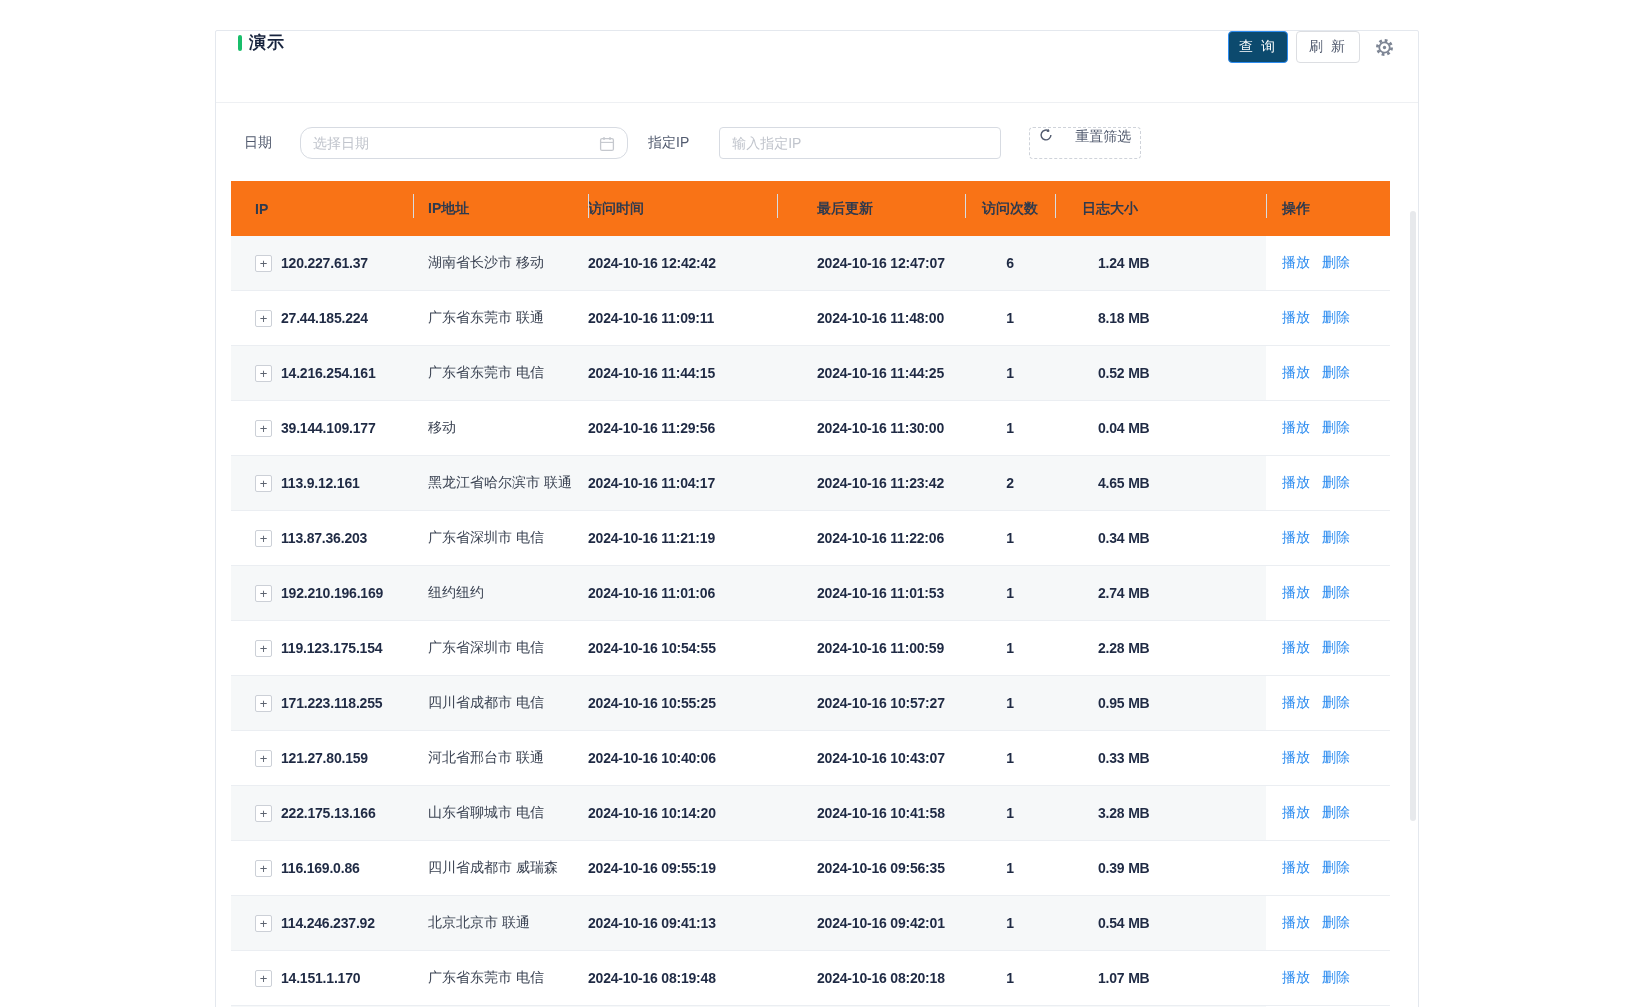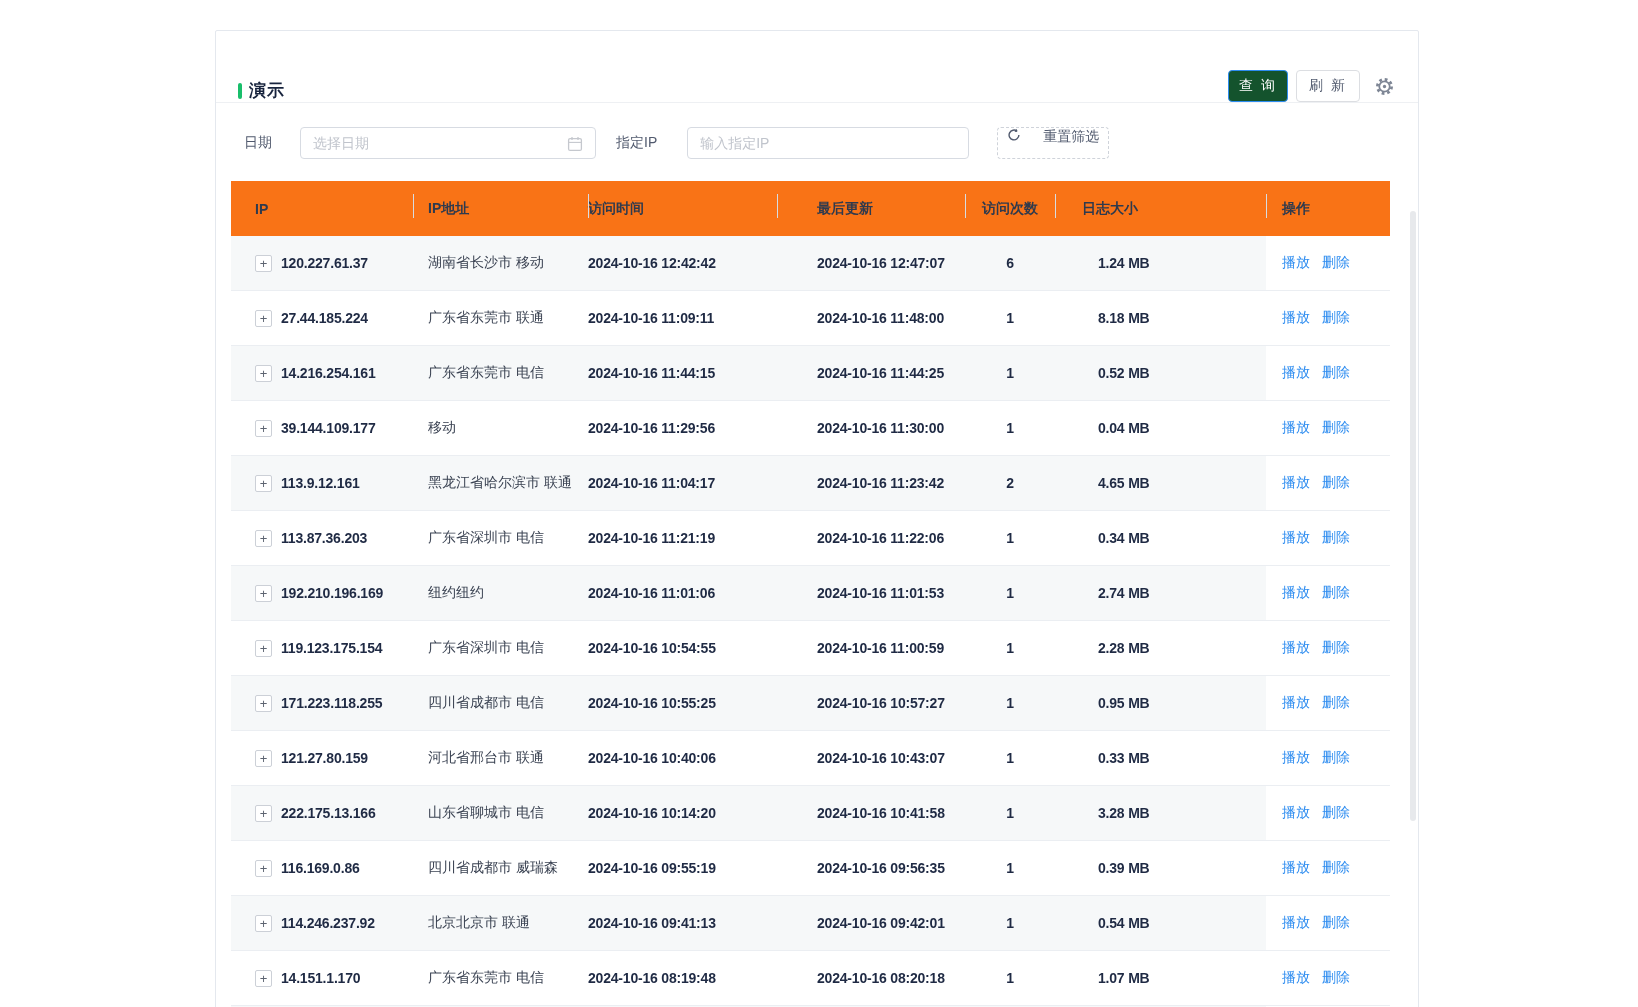--- a/index.html
+++ b/index.html
@@ -4,45 +4,45 @@
 <style>
   * { margin:0; padding:0; box-sizing:border-box; }
   html,body { width:1638px; height:1007px; overflow:hidden; background:#fff;
     font-family:"Liberation Sans","DejaVu Sans",sans-serif; font-size:14px; color:#3f4756; }
   .page { position:relative; width:1638px; height:1007px; overflow:hidden; background:#fff; }
 
   
   .panel { position:absolute; left:215px; top:30px; width:1204px; height:1160px;
     background:#fff; border:1px solid #e4e8ee; border-radius:2px; }
 
-  .panel-header { height:72px; display:flex; align-items:flex-end;
+  .panel-header { height:72px; display:flex; align-items:flex-start;
     padding:0 24px 0 22px; border-bottom:1px solid #eef0f3;gap:11px; }
   .title-wrap { display:flex; align-items:center; }
   .accent-bar { width:4px; height:16px; background:#19be6b; border-radius:2px; margin-right:7px; }
   .page-title { font-size:17px; font-weight:700; color:#17233d; letter-spacing:1px; }
   .header-actions { margin-left:auto; display:flex; align-items:center; }
   .btn { height:32px; border-radius:4px; font-size:14px; cursor:pointer;
     display:inline-flex; align-items:center; justify-content:center; letter-spacing:2px; }
-  .btn-primary { width:60px; background:#14532d; border:1px solid #2d8cf0; color:#fff; }
+  .btn-primary { width:60px; background:#0c4a6e; border:1px solid #2d8cf0; color:#fff; }
   .btn-plain { width:64px; background:#fff; border:1px solid #dcdee2; color:#515a6e; margin-left:8px; }
   .gear { margin-left:14px; width:20px; height:20px; display:inline-flex; align-items:center;
     justify-content:center; cursor:pointer; }
 
   
   .filters { display:flex; align-items:center; margin:24px 0 0 28px; height:32px; }
   .f-label { color:#515a6e; white-space:nowrap; }
   .lbl-date { margin-right:28px; }
   .lbl-ip { margin-left:20px; margin-right:30px; }
   .input-wrap { position:relative; height:32px; background:#fff;
     border:1px solid #d7dbe2; border-radius:4px; display:flex; align-items:center; }
   .input-wrap input { border:none; outline:none; background:transparent; width:100%;
     height:100%; padding:0 12px; font-size:14px; color:#515a6e;
     font-family:"Liberation Sans","DejaVu Sans",sans-serif; }
   .input-wrap input::placeholder { color:#c0c4cc; }
-  .date-wrap { width:296px; }
+  .date-wrap { width:328px;border-radius:12px; }
   .date-wrap input { padding-right:36px; }
   .cal-icon { position:absolute; right:12px; top:8px; pointer-events:none; }
   .ip-wrap { width:282px; }
   .reset-btn { margin-left:28px; height:32px; width:112px; background:#fff;
     border:1px dashed #cfd3da; border-radius:4px; color:#515a6e; font-size:14px;
     display:inline-flex; align-items:flex-start; justify-content:center; gap:22px; cursor:pointer; }
 
   
   .table { margin:22px 0 0 15px; width:1159px; }
   .thead { display:flex; height:55px; align-items:center; background:#f97316; }

